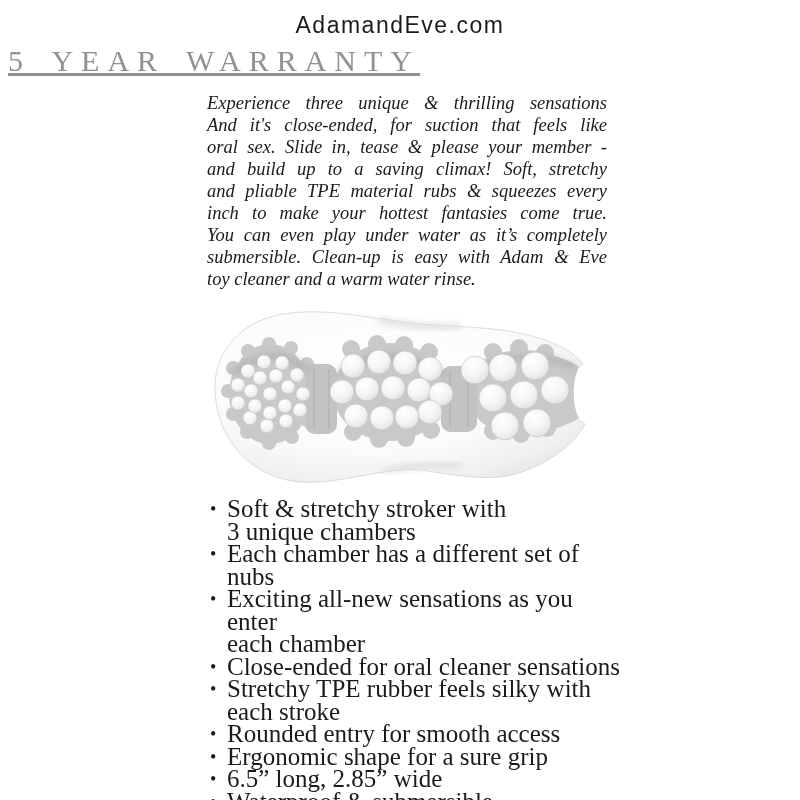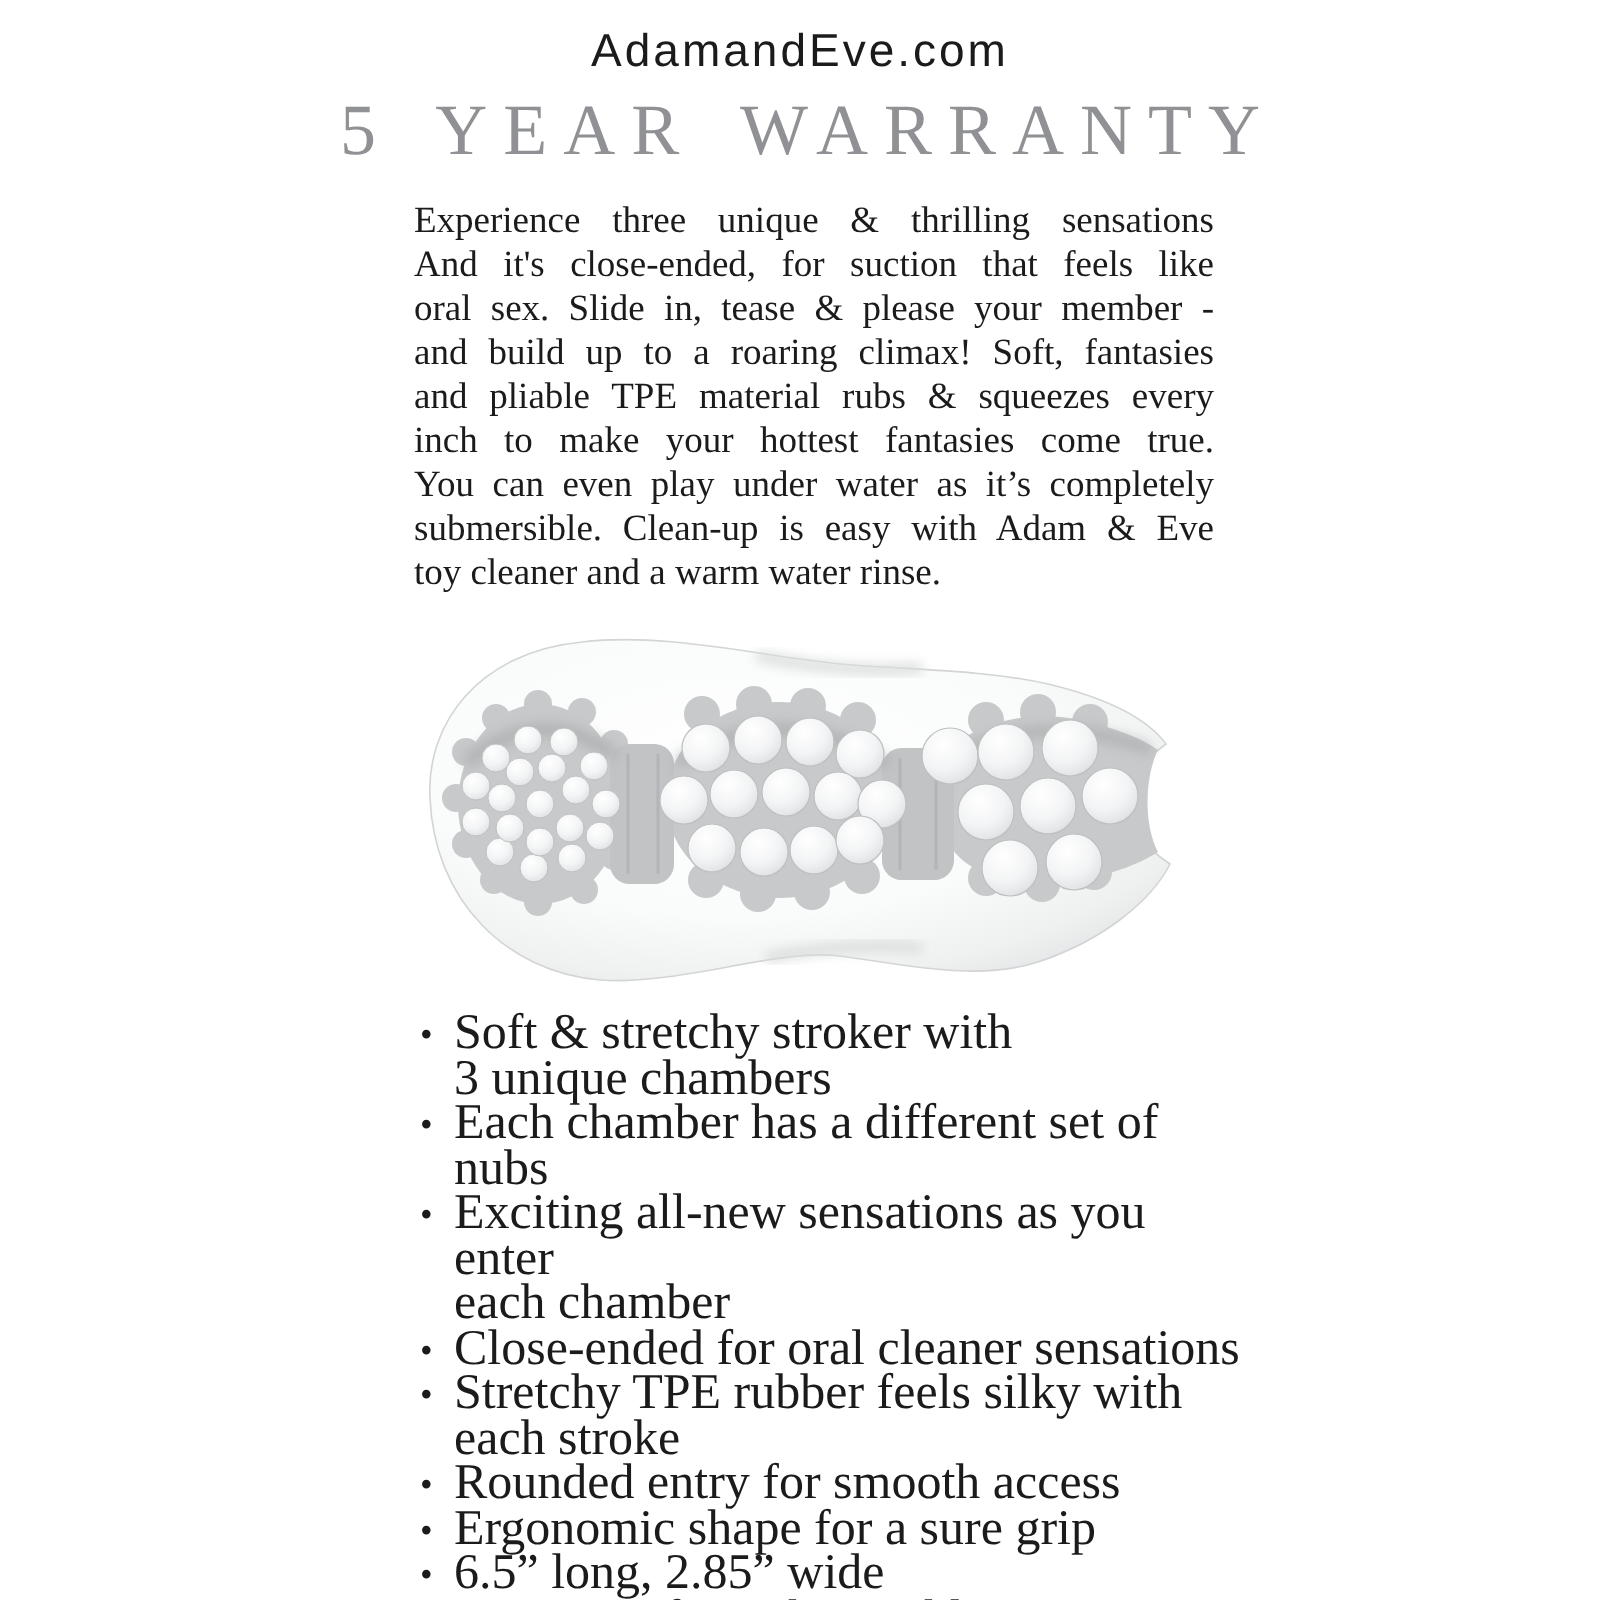--- a/index.html
+++ b/index.html
@@ -24,34 +24,35 @@
     padding-top: 12px;
     text-align: center;
     font-family: "Liberation Sans", sans-serif;
     font-size: 23px;
     font-weight: 400;
     letter-spacing: 1.5px;
     color: var(--text, #1b1b1b);
   }
   .warranty {
     margin-top: 5px;
-    text-align: center;
     font-family: "Liberation Serif", serif;
-    font-size: 36px;
+    font-size: 30px;
     font-weight: 400;
     color: var(--warranty-gray, #8f9194);
     letter-spacing: 8px;
     word-spacing: 6px;
     padding-left: 8px; 
+    text-decoration: underline;
   }
   .description {
     width: 400px;
     margin: 14px 0 16px 207px;
     font-size: 18.5px;
     line-height: 22px;
+    font-style: italic;
   }
   .description .line {
     text-align: justify;
     text-align-last: justify;
     white-space: nowrap;
   }
   .description .line:last-child {
     text-align-last: left;
   }
   .illustration-wrap {
@@ -93,21 +94,21 @@
   <div class="description">
 
       <div class="line">Experience three unique &amp; thrilling sensations</div>
 
 
 
       <div class="line">And it's close-ended, for suction that feels like</div>
 
       <div class="line">oral sex. Slide in, tease &amp; please your member -</div>
 
-      <div class="line">and build up to a roaring climax! Soft, fantasies</div>
+      <div class="line">and build up to a saving climax! Soft, stretchy</div>
 
       <div class="line">and pliable TPE material rubs &amp; squeezes every</div>
 
       <div class="line">inch to make your hottest fantasies come true.</div>
 
       <div class="line">You can even play under water as it’s completely</div>
 
       <div class="line">submersible. Clean-up is easy with Adam &amp; Eve</div>
 
       <div class="line">toy cleaner and a warm water rinse.</div>

